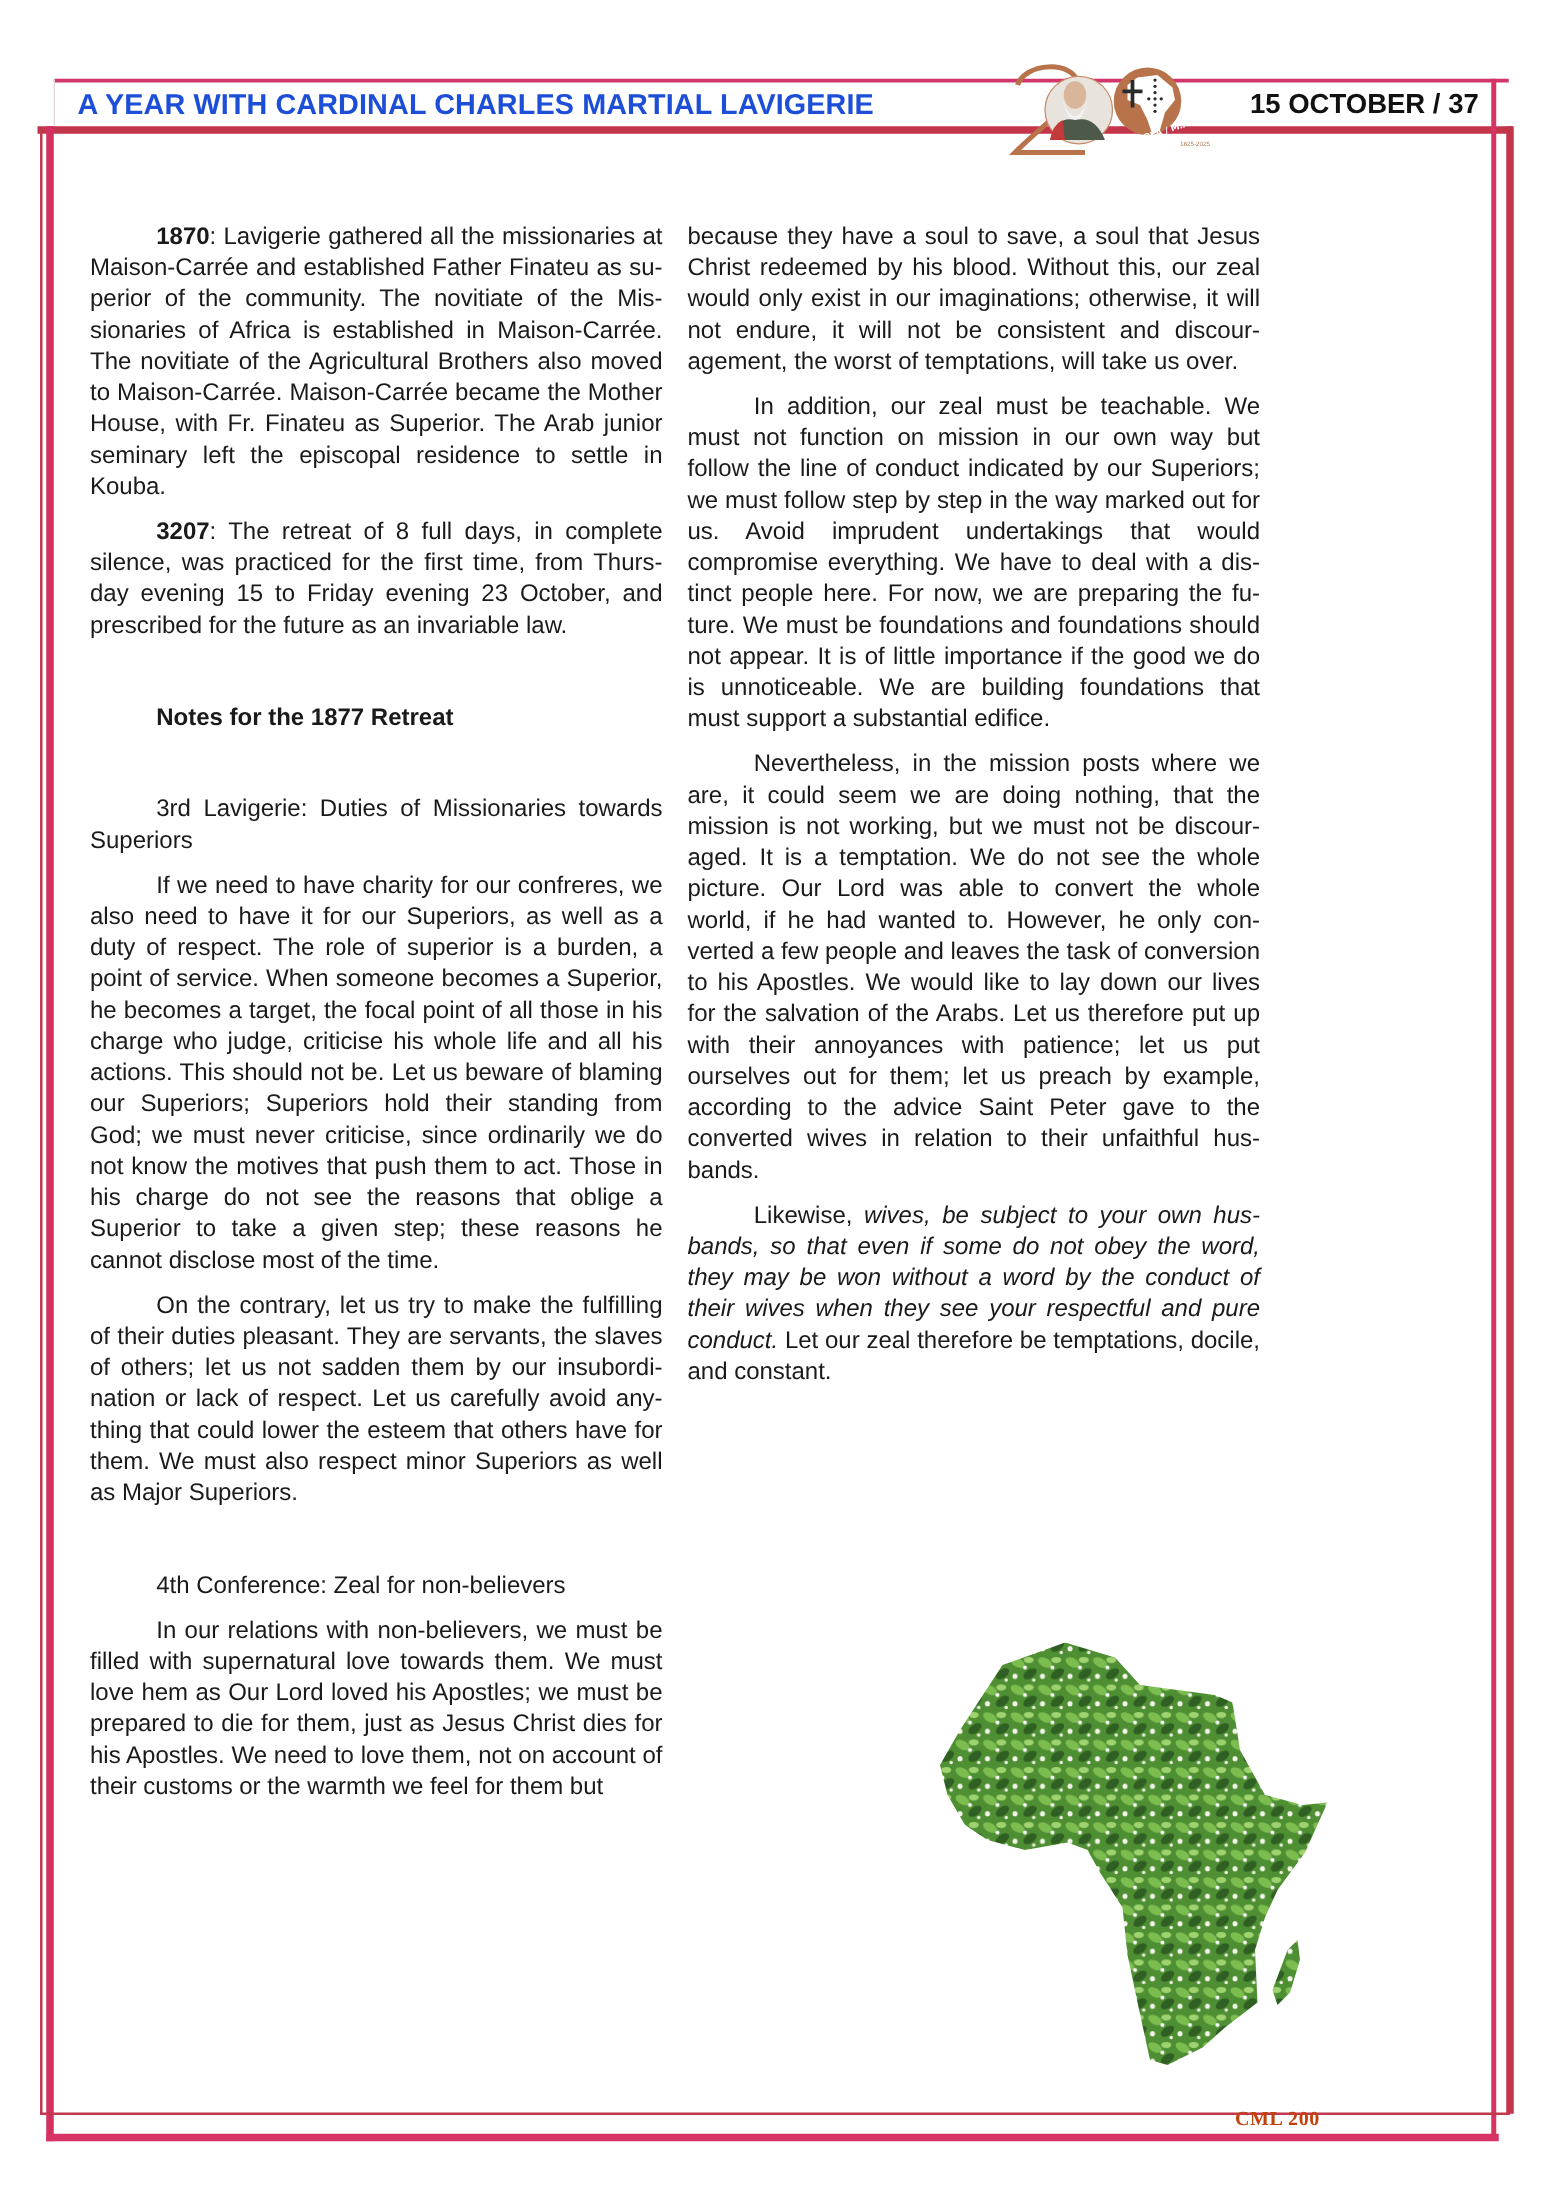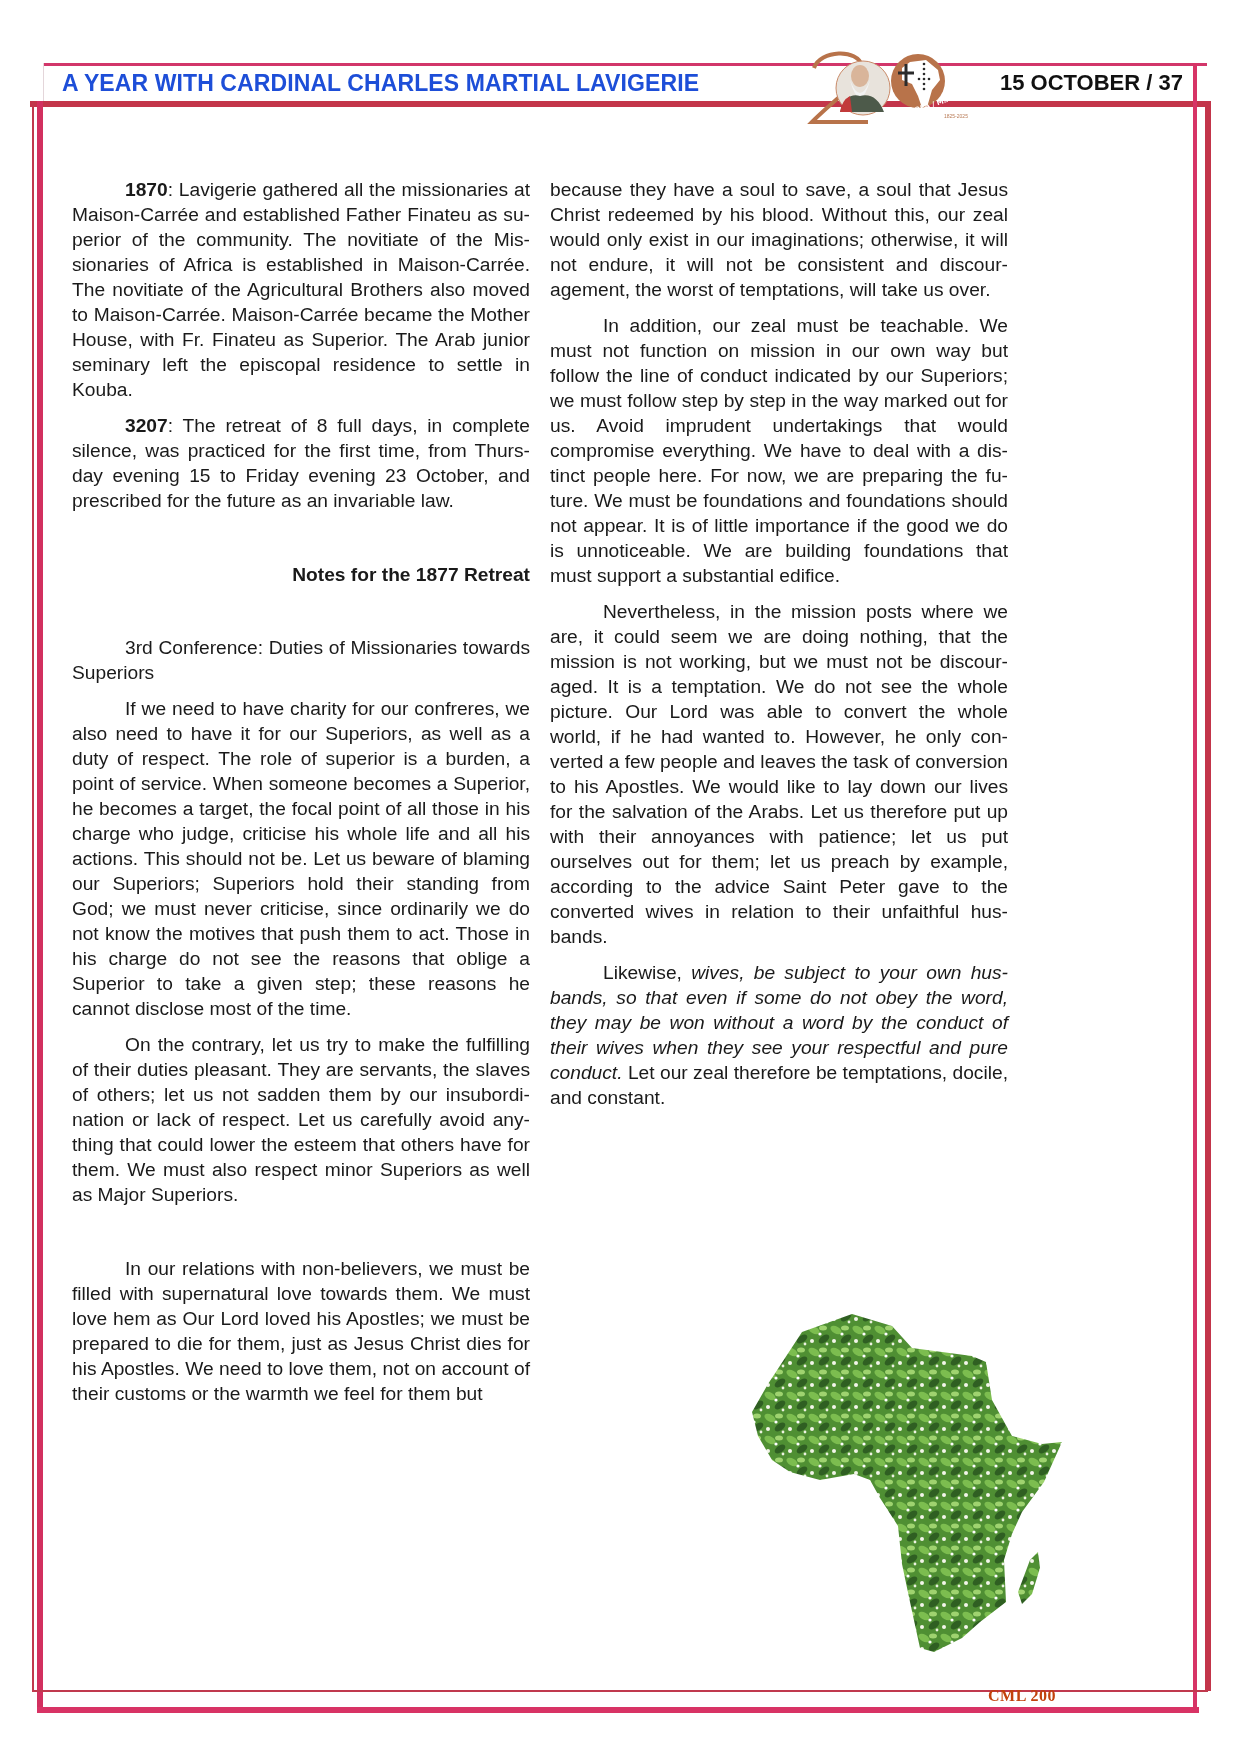--- a/index.html
+++ b/index.html
@@ -25,21 +25,21 @@
   
   .logo { position: absolute; left: 806px; top: 46px; width: 170px; height: 80px; }
   .logo-sub { position: absolute; left: 944px; top: 113px; font-size: 5px; color: #b87a55; }
 
   
   .col { position: absolute; top: 177px; font-size: 19.2px; line-height: 25px; color: #1a1a1a; }
   .col-left { left: 72px; width: 458px; }
   .col-right { left: 550px; width: 458px; }
   .col p { margin: 0 0 11px 0; text-align: justify; text-indent: 53px; hyphens: manual; }
   .col p.noindent { text-indent: 0; }
-  .col .heading { font-weight: bold; text-indent: 53px; margin: 0; text-align: right; }
+  .col .heading { font-weight: bold; text-indent: 53px; margin: 0; text-align: left; }
   .spacer-lg { height: 38px; }
   .spacer-md { height: 36px; }
   b.year { font-weight: bold; }
   em { font-style: italic; }
 
   .africa { position: absolute; left: 742px; top: 1302px; width: 320px; height: 350px; }
 
   .footer-code { position: absolute; left: 988px; top: 1687px; font-weight: bold; font-size: 16px; color: #c2410c; letter-spacing: 0.5px; font-family: Liberation Serif, serif; }
 </style>
 </head>
@@ -92,24 +92,25 @@
 </div>
 <div class="logo-sub">1825-2025</div>
 
 <div class="col col-left">
   <p><b class="year">1870</b><span>: Lavigerie gathered all the missionaries at Maison-Carrée and established Father Finateu as su­perior of the community. The novitiate of the Mis­sionaries of Africa is established in Maison-Carrée. The novitiate of the Agricultural Brothers also moved to Maison-Carrée. Maison-Carrée became the Moth­er House, with Fr. Finateu as Superior. The Arab jun­ior seminary left the episcopal residence to settle in Kouba.</span></p>
   <p><b class="year">3207</b><span>: The retreat of 8 full days, in complete silence, was practiced for the first time, from Thurs­day evening 15 to Friday evening 23 October, and prescribed for the future as an invariable law.</span></p>
   <div class="spacer-lg"></div>
   <p class="heading">Notes for the 1877 Retreat</p>
   <div class="spacer-md"></div>
   <div style="height:12px"></div>
-  <p>3rd Conference: Duties of Missionaries to­wards Superiors</p>
+  <p>3rd Lavigerie: Duties of Missionaries to­wards Superiors</p>
   <p>If we need to have charity for our confreres, we also need to have it for our Superiors, as well as a duty of respect. The role of superior is a burden, a point of service. When someone becomes a Superi­or, he becomes a target, the focal point of all those in his charge who judge, criticise his whole life and all his actions. This should not be. Let us beware of blaming our Superiors; Superiors hold their standing from God; we must never criticise, since ordinarily we do not know the motives that push them to act. Those in his charge do not see the reasons that oblige a Superior to take a given step; these reasons he cannot disclose most of the time.</p>
   <p>On the contrary, let us try to make the fulfilling of their duties pleasant. They are servants, the slaves of others; let us not sadden them by our insubordi­nation or lack of respect. Let us carefully avoid any­thing that could lower the esteem that others have for them. We must also respect minor Superiors as well as Major Superiors.</p>
   <div class="spacer-lg"></div>
+  <p>4th Conference: Zeal for non-believers</p>
   <p>In our relations with non-believers, we must be filled with supernatural love towards them. We must love hem as Our Lord loved his Apostles; we must be prepared to die for them, just as Jesus Christ dies for his Apostles. We need to love them, not on account of their customs or the warmth we feel for them but</p>
 </div>
 
 <div class="col col-right">
   <p class="noindent">because they have a soul to save, a soul that Jesus Christ redeemed by his blood. Without this, our zeal would only exist in our imaginations; otherwise, it will not endure, it will not be consistent and discour­agement, the worst of temptations, will take us over.</p>
   <p>In addition, our zeal must be teachable. We must not function on mission in our own way but follow the line of conduct indicated by our Superiors; we must follow step by step in the way marked out for us. Avoid imprudent undertakings that would compromise everything. We have to deal with a dis­tinct people here. For now, we are preparing the fu­ture. We must be foundations and foundations should not appear. It is of little importance if the good we do is unnoticeable. We are building founda­tions that must support a substantial edifice.</p>
   <p>Nevertheless, in the mission posts where we are, it could seem we are doing nothing, that the mission is not working, but we must not be discour­aged. It is a temptation. We do not see the whole picture. Our Lord was able to convert the whole world, if he had wanted to. However, he only con­verted a few people and leaves the task of conver­sion to his Apostles. We would like to lay down our lives for the salvation of the Arabs.  Let us therefore put up with their annoyances with patience; let us put ourselves out for them; let us preach by exam­ple, according to the advice Saint Peter gave to the converted wives in relation to their unfaithful hus­bands.</p>
   <p><span>Likewise, </span><em>wives, be subject to your own hus­bands, so that even if some do not obey the word, they may be won without a word by the conduct of their wives when they see your respectful and pure conduct.</em><span>  Let our zeal therefore be temptations, docile, and constant.</span></p>
 </div>
 

